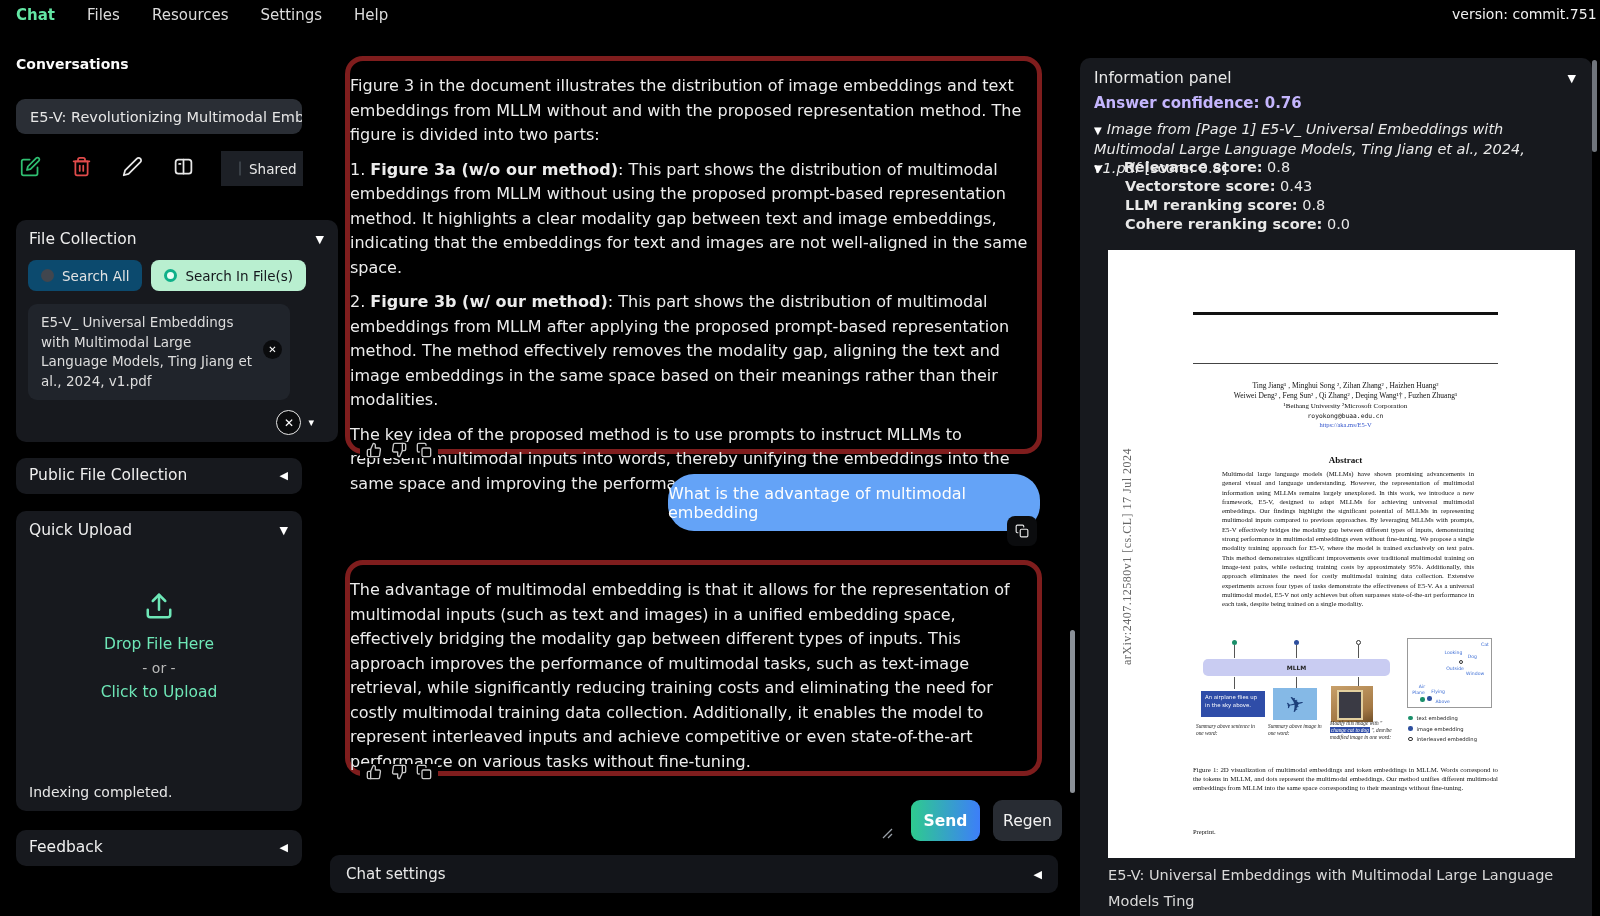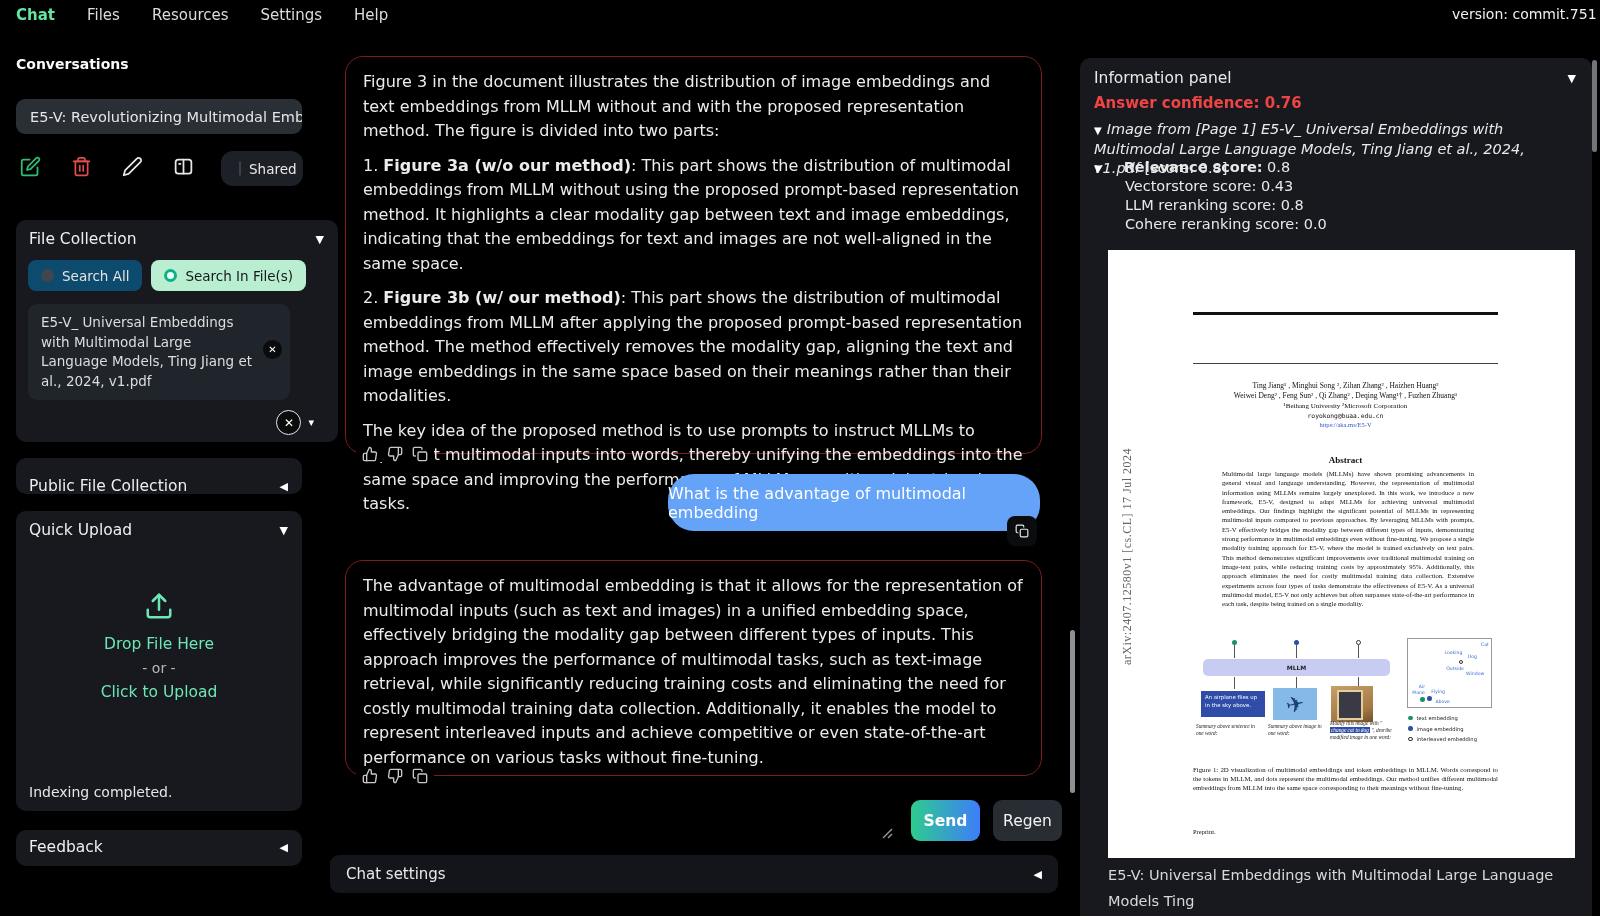--- a/index.html
+++ b/index.html
@@ -16,21 +16,21 @@
 
   
   .sb-title { position:absolute; left:16px; top:56px; font-size:14px; font-weight:700; color:#fafafa; }
   .conv-input { position:absolute; left:16px; top:99px; width:286px; height:35px; background:#2a2e35;
     border-radius:9px; display:flex; align-items:center; padding:0 14px; font-size:14.5px; color:#e6e6e6;
     white-space:nowrap; overflow:hidden; }
   .caret-bar { display:inline-block; width:1.5px; height:16px; background:#fff; margin-left:1px; }
   .conv-actions { position:absolute; left:20px; top:156px; display:flex; gap:30px; }
   .conv-actions .icon-btn { width:21px; height:21px; cursor:pointer; }
   .shared-btn { position:absolute; left:221px; top:151px; width:82px; height:35px; background:#1d2026;
-    border-radius:12px; display:flex; align-items:center; gap:8px; padding:0 18px; cursor:pointer; }
+    border-radius:0; display:flex; align-items:center; gap:8px; padding:0 18px; cursor:pointer; }
   .shared-cb { width:15px; height:15px; border-radius:4px; background:#101216; border:1px solid #3a4047; }
   .shared-label { font-size:13.5px; color:#e8e8e8; }
 
   .card { position:absolute; background:#17191e; border-radius:10px; }
   .card-head { display:flex; justify-content:space-between; align-items:center; padding:10px 14px 6px 13px; }
   .card-head .head-label { font-size:15.5px; color:#eeeeee; }
   .tri { font-size:11px; color:#fff; cursor:pointer; }
 
   .fc-card { left:16px; top:220px; width:322px; height:222px; }
   .fc-toggle { position:absolute; left:12px; top:40px; display:flex; gap:9px; }
@@ -43,32 +43,32 @@
   .file-chip { position:absolute; left:12px; top:84px; width:262px; height:96px; background:#20242b;
     border-radius:9px; padding:9px 30px 9px 13px; font-size:13.5px; color:#dddddd; line-height:19.5px; }
   .chip-x { position:absolute; right:8px; top:36px; width:19px; height:19px; border-radius:50%;
     background:#0a0b0d; color:#fff; font-size:10px; display:flex; align-items:center; justify-content:center; cursor:pointer; }
   .fc-bottom { position:absolute; right:24px; top:190px; display:flex; align-items:center; gap:7px; }
   .big-x { width:25px; height:25px; border-radius:50%; background:#0a0b0d; border:1.5px solid #e8e8e8;
     color:#fff; font-size:12px; display:flex; align-items:center; justify-content:center; cursor:pointer; }
   .small-caret { color:#fff; font-size:11px; cursor:pointer; }
 
   .pfc-card { left:16px; top:458px; width:286px; height:36px; }
-  .pfc-card .card-head { padding-top:19px; }
+  .pfc-card .card-head { padding-top:8px; }
   .qu-card { left:16px; top:511px; width:286px; height:300px; }
   .dropzone { position:absolute; left:0; top:80px; width:100%; text-align:center; }
   .dz-line1 { color:#6ee7b7; font-size:15.5px; margin-top:10px; }
   .dz-or { color:#b9b9b9; font-size:14px; margin-top:7px; }
   .dz-line2 { color:#6ee7b7; font-size:15.5px; margin-top:7px; cursor:pointer; }
   .qu-status { position:absolute; left:13px; top:273px; font-size:14px; color:#e6e6e6; }
   .fb-card { left:16px; top:830px; width:286px; height:36px; }
   .fb-card .card-head { padding-top:8px; }
 
   
-  .msg { position:absolute; border:1px solid #7f1d1d; border-radius:18px; padding:13px 17px;
+  .msg { position:absolute; border:5px solid #7f1d1d; border-radius:18px; padding:13px 0;
     font-size:16px; line-height:24.5px; color:#ececec; }
   .msg p { margin-bottom:10px; }
   .msg p:last-of-type { margin-bottom:0; }
   .msg1 { left:345px; top:56px; width:697px; height:398px; }
   .msg2 { left:345px; top:560px; width:697px; height:216px; }
   .msg-actions { position:absolute; left:10px; bottom:-9px; background:#000; padding:0 6px;
     display:flex; gap:9px; align-items:center; }
   .msg-actions svg { cursor:pointer; }
 
   .user-bubble { position:absolute; left:668px; top:474px; width:372px; height:57px; background:#64a3f7;
@@ -89,28 +89,28 @@
   .regen-btn { position:absolute; left:993px; top:800px; width:69px; height:41px; border:none; border-radius:9px;
     background:#282c33; color:#f2f2f2; font-size:15.5px; font-family:"DejaVu Sans", sans-serif; cursor:pointer; }
   .chat-settings { position:absolute; left:330px; top:855px; width:728px; height:38px; background:#13151a;
     border-radius:9px; display:flex; align-items:center; justify-content:space-between; padding:0 16px; }
   .chat-settings .head-label { font-size:15px; color:#e9e9e9; }
 
   
   .info-card { left:1080px; top:58px; width:512px; height:880px; }
   .info-head { display:flex; justify-content:space-between; align-items:center; padding:11px 16px 0 14px; }
   .info-head .head-label { font-size:15.5px; color:#e9e9e9; }
-  .confidence { position:absolute; left:14px; top:36px; font-size:15px; font-weight:700; color:#ef4444; }
+  .confidence { position:absolute; left:14px; top:36px; font-size:15px; font-weight:700; color:#c4b5fd; }
   .source-line { position:absolute; left:14px; top:62px; width:478px; font-size:14.5px; line-height:19px; color:#eaeaea; }
   .source-line .it { font-style:italic; }
   .tri-sm { font-size:10px; color:#fff; margin-right:5px; cursor:pointer; }
   .rel-row { position:absolute; left:14px; top:101px; font-size:14.5px; }
   .rel-row .lbl { font-weight:700; margin-left:17px; }
   .score-row { position:absolute; left:45px; font-size:14.5px; }
-  .score-row .lbl { font-weight:400; }
+  .score-row .lbl { font-weight:700; }
 
   .pdf-page { position:absolute; left:28px; top:192px; width:467px; height:608px; background:#fff; color:#111;
     font-family:"Liberation Serif", serif; overflow:hidden; }
   .arxiv-side { position:absolute; left:12px; top:145px; height:270px; writing-mode:vertical-rl;
     transform:rotate(180deg); font-size:12px; color:#666; letter-spacing:0.5px; white-space:nowrap; }
   .rule-thick { position:absolute; left:85px; top:62px; width:305px; height:3px; background:#111; }
   .rule-thin  { position:absolute; left:85px; top:113px; width:305px; height:1px; background:#444; }
   .pdf-title { position:absolute; left:85px; top:72px; width:305px; text-align:center; font-weight:700;
     font-size:13.5px; line-height:17px; }
   .pdf-authors { position:absolute; left:60px; top:131px; width:355px; text-align:center; }

